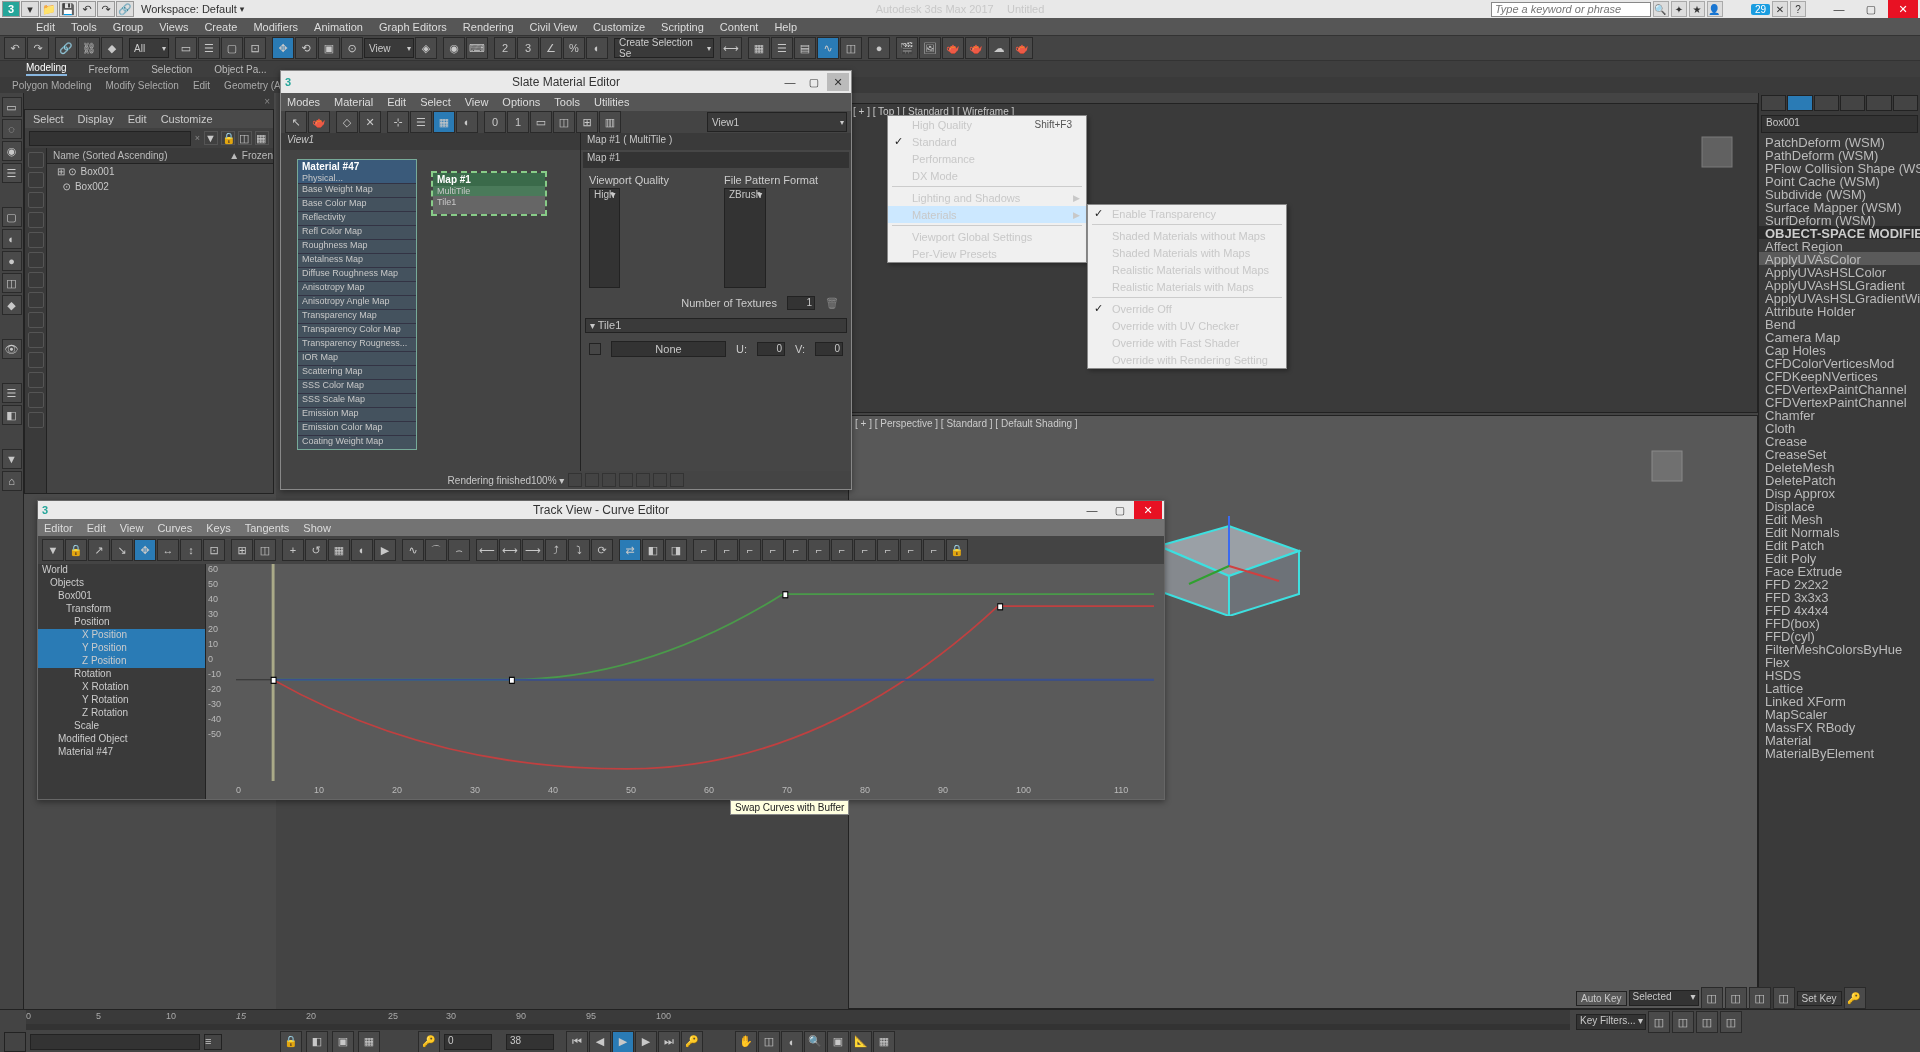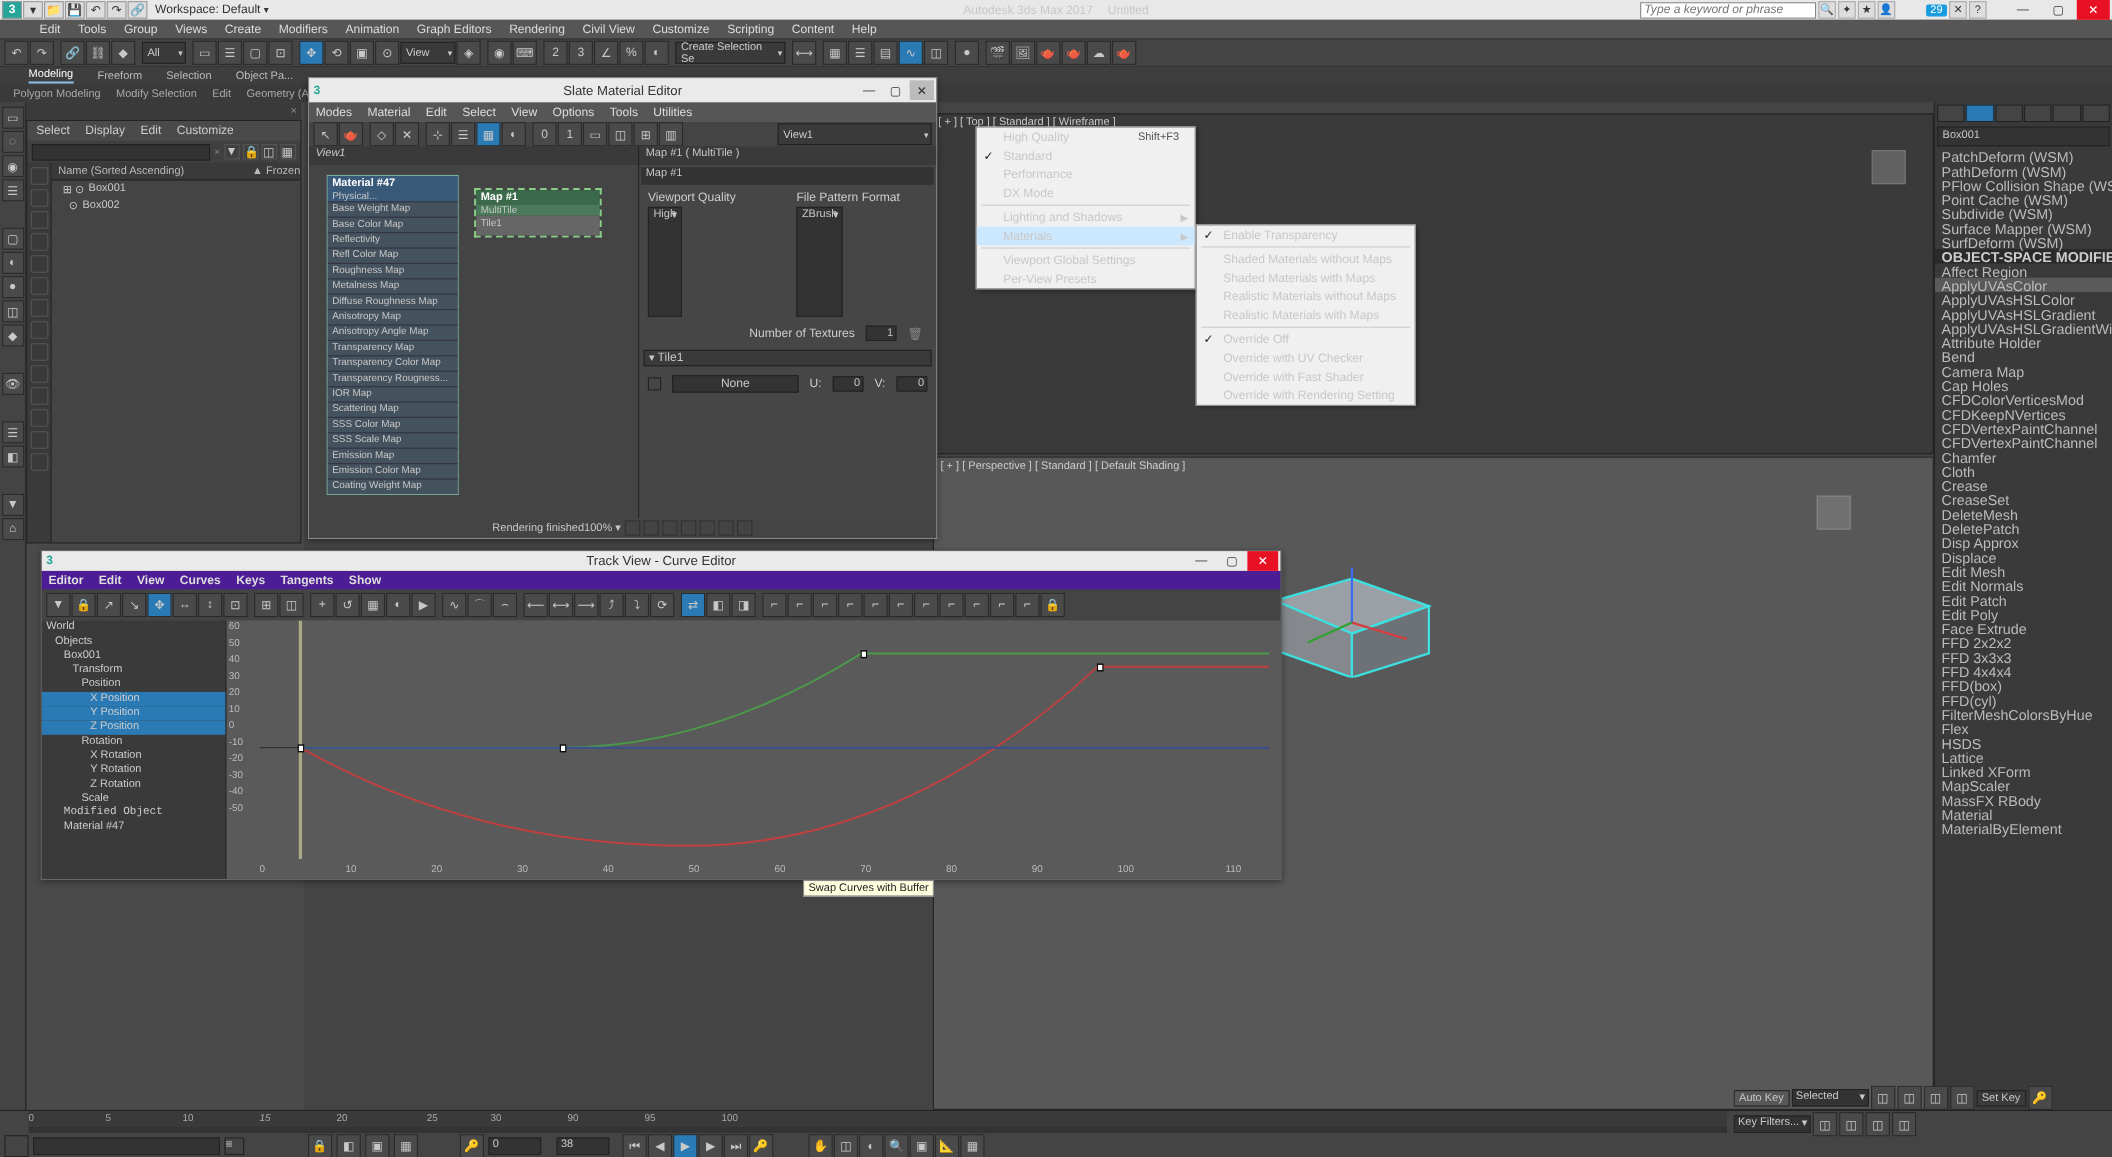--- a/index.html
+++ b/index.html
@@ -101,21 +101,21 @@
 .ctx-check { position:absolute; left:6px; color:#222; }
 .ctx-arrow { position:absolute; right:6px; font-size:9px; }
 .ctx-shortcut { position:absolute; right:14px; color:#555; font-size:10px; }
 
 .curve-ed { position:absolute; left:37px; top:500px; width:1128px; height:300px; background:#4a4a4a; border:1px solid #666; z-index:50; box-shadow:0 2px 6px rgba(0,0,0,0.4); }
 .ce-title { height:18px; background:#eaeaea; display:flex; align-items:center; position:relative; }
 .ce-title .center { position:absolute; left:50%; transform:translateX(-50%); color:#333; font-size:12px; }
 .ce-title .right { position:absolute; right:2px; display:flex; }
 .ce-title .right span { width:28px; height:18px; display:flex; align-items:center; justify-content:center; color:#333; }
 .ce-title .right .cl { background:#e81123; color:#fff; }
-.ce-menu { height:17px; background:#4c1d95; display:flex; align-items:center; padding:0 6px; gap:14px;font-weight:bold; }
+.ce-menu { height:17px; background:#737373; display:flex; align-items:center; padding:0 6px; gap:14px; }
 .ce-menu span { color:#ddd; font-size:11px; }
 .ce-tb { height:28px; background:#444; display:flex; align-items:center; gap:1px; padding:0 4px; overflow:hidden; }
 .ce-body { display:flex; height:calc(100% - 63px); }
 .ce-tree { width:168px; background:#3a3a3a; border-right:1px solid #222; overflow:auto; }
 .ce-tree-row { height:13px; padding:0 4px; font-size:10px; color:#ccc; white-space:nowrap; }
 .ce-tree-row.sel { background:#2a7bb5; }
 .ce-graph { flex:1; background:#5a5a5a; position:relative; }
 .ce-yaxis { position:absolute; left:2px; top:0; bottom:0; width:22px; }
 .ce-ytick { position:absolute; left:0; color:#bbb; font-size:9px; }
 .ce-xaxis { position:absolute; bottom:2px; left:30px; right:10px; height:12px; }
@@ -686,21 +686,21 @@
         <div class="ce-tree-row" style="padding-left: 28px;">Transform</div>
         <div class="ce-tree-row" style="padding-left: 36px;">Position</div>
         <div class="ce-tree-row sel" style="padding-left: 44px;">X Position</div>
         <div class="ce-tree-row sel" style="padding-left: 44px;">Y Position</div>
         <div class="ce-tree-row sel" style="padding-left: 44px;">Z Position</div>
         <div class="ce-tree-row" style="padding-left: 36px;">Rotation</div>
         <div class="ce-tree-row" style="padding-left: 44px;">X Rotation</div>
         <div class="ce-tree-row" style="padding-left: 44px;">Y Rotation</div>
         <div class="ce-tree-row" style="padding-left: 44px;">Z Rotation</div>
         <div class="ce-tree-row" style="padding-left: 36px;">Scale</div>
-        <div class="ce-tree-row" style="padding-left: 20px; font-family: Liberation Mono, monospace;">Modified Object</div>
+        <div class="ce-tree-row" style="padding-left: 20px;">Modified Object</div>
         <div class="ce-tree-row" style="padding-left: 20px;">Material #47</div>
       </div>
     <div class="ce-graph">
       <div class="ce-yaxis" id="ceyaxis">
           <span class="ce-ytick" style="top: 0px;">60</span>
           <span class="ce-ytick" style="top: 15px;">50</span>
           <span class="ce-ytick" style="top: 30px;">40</span>
           <span class="ce-ytick" style="top: 45px;">30</span>
           <span class="ce-ytick" style="top: 60px;">20</span>
           <span class="ce-ytick" style="top: 75px;">10</span>

